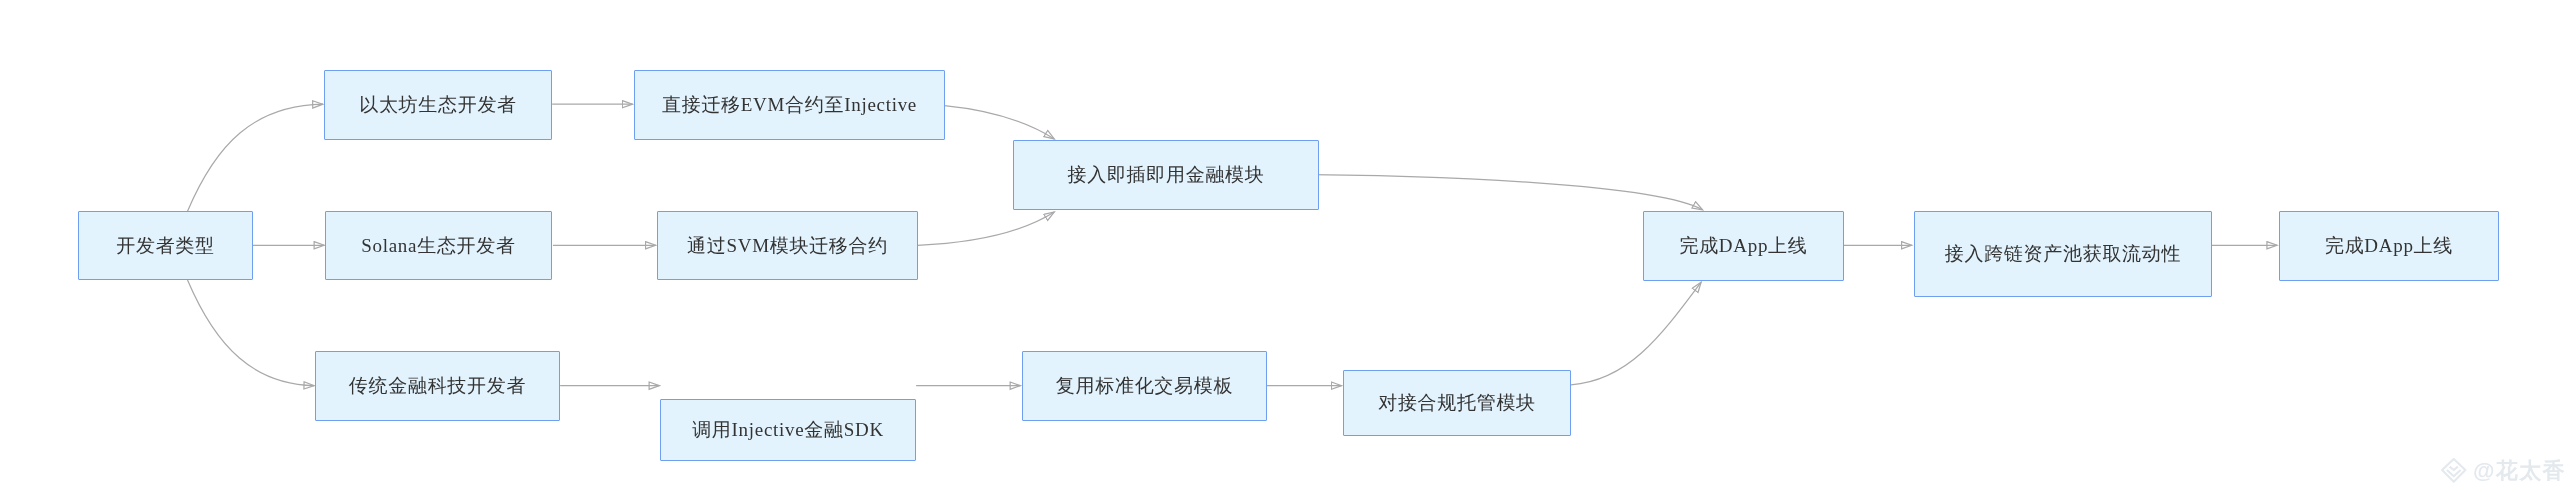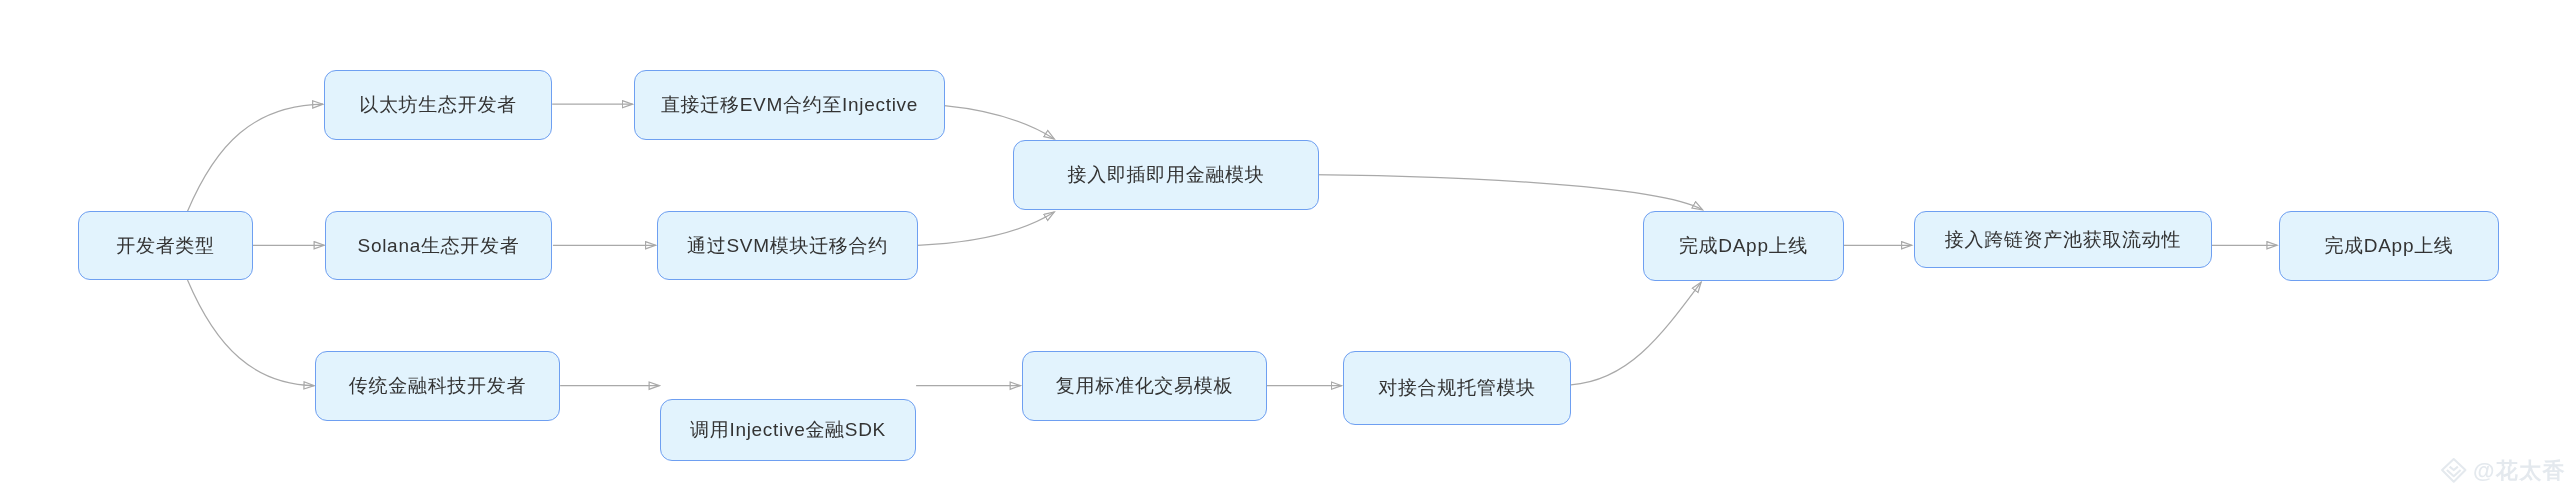--- a/index.html
+++ b/index.html
@@ -16,27 +16,28 @@
     width:2576px;height:492px;position:relative;overflow:hidden;
     font-family:"Liberation Sans","DejaVu Sans",sans-serif;
   }
   .canvas{position:absolute;left:0;top:0;width:2576px;height:492px;background:var(--bg);}
   .edge-layer{position:absolute;left:0;top:0;width:2576px;height:492px;}
   .edge-layer path{fill:none;stroke:var(--edge);stroke-width:1.7px;}
   .node{
     position:absolute;
     background:var(--node-fill);
     border:1.4px solid var(--node-border);
-    border-radius:12px;
+    border-radius:1px;
     color:var(--node-text);
     font-size:19px;
     display:flex;align-items:center;justify-content:center;
     text-align:center;
     letter-spacing:0.7px;
     white-space:nowrap;
+    font-family:Liberation Serif, serif;
   }
   .watermark{
     position:absolute;right:10px;bottom:5.8px;
     display:flex;align-items:center;gap:5.8px;
     color:var(--wm);
     font-size:22px;font-weight:bold;letter-spacing:1.4px;
     user-select:none;
     justify-content:center;
   }
   .watermark svg{display:block;}
@@ -91,27 +92,27 @@
       </div>
       <div class="node" style="left: 660px; top: 351px; width: 256px; height: 62px; margin-top: 48px;">
         <span>调用Injective金融SDK</span>
       </div>
       <div class="node" style="left: 1013px; top: 140px; width: 306px; height: 70px;">
         <span>接入即插即用金融模块</span>
       </div>
       <div class="node" style="left: 1022px; top: 351px; width: 245px; height: 70px;">
         <span>复用标准化交易模板</span>
       </div>
-      <div class="node" style="left: 1343px; top: 351px; width: 228px; height: 74px;">
+      <div class="node" style="left: 1343px; top: 370px; width: 228px; height: 66px;">
         <span>对接合规托管模块</span>
       </div>
       <div class="node" style="left: 1643px; top: 211px; width: 201px; height: 70px;">
         <span>完成DApp上线</span>
       </div>
-      <div class="node" style="left: 1914px; top: 211px; width: 298px; height: 57px;">
+      <div class="node" style="left: 1914px; top: 211px; width: 298px; height: 86px;">
         <span>接入跨链资产池获取流动性</span>
       </div>
       <div class="node" style="left: 2279px; top: 211px; width: 220px; height: 70px;">
         <span>完成DApp上线</span>
       </div>
     </div>
 
   <div class="watermark">
     <span>
       <svg width="27.5" height="27.5" viewBox="0 0 40 40">

